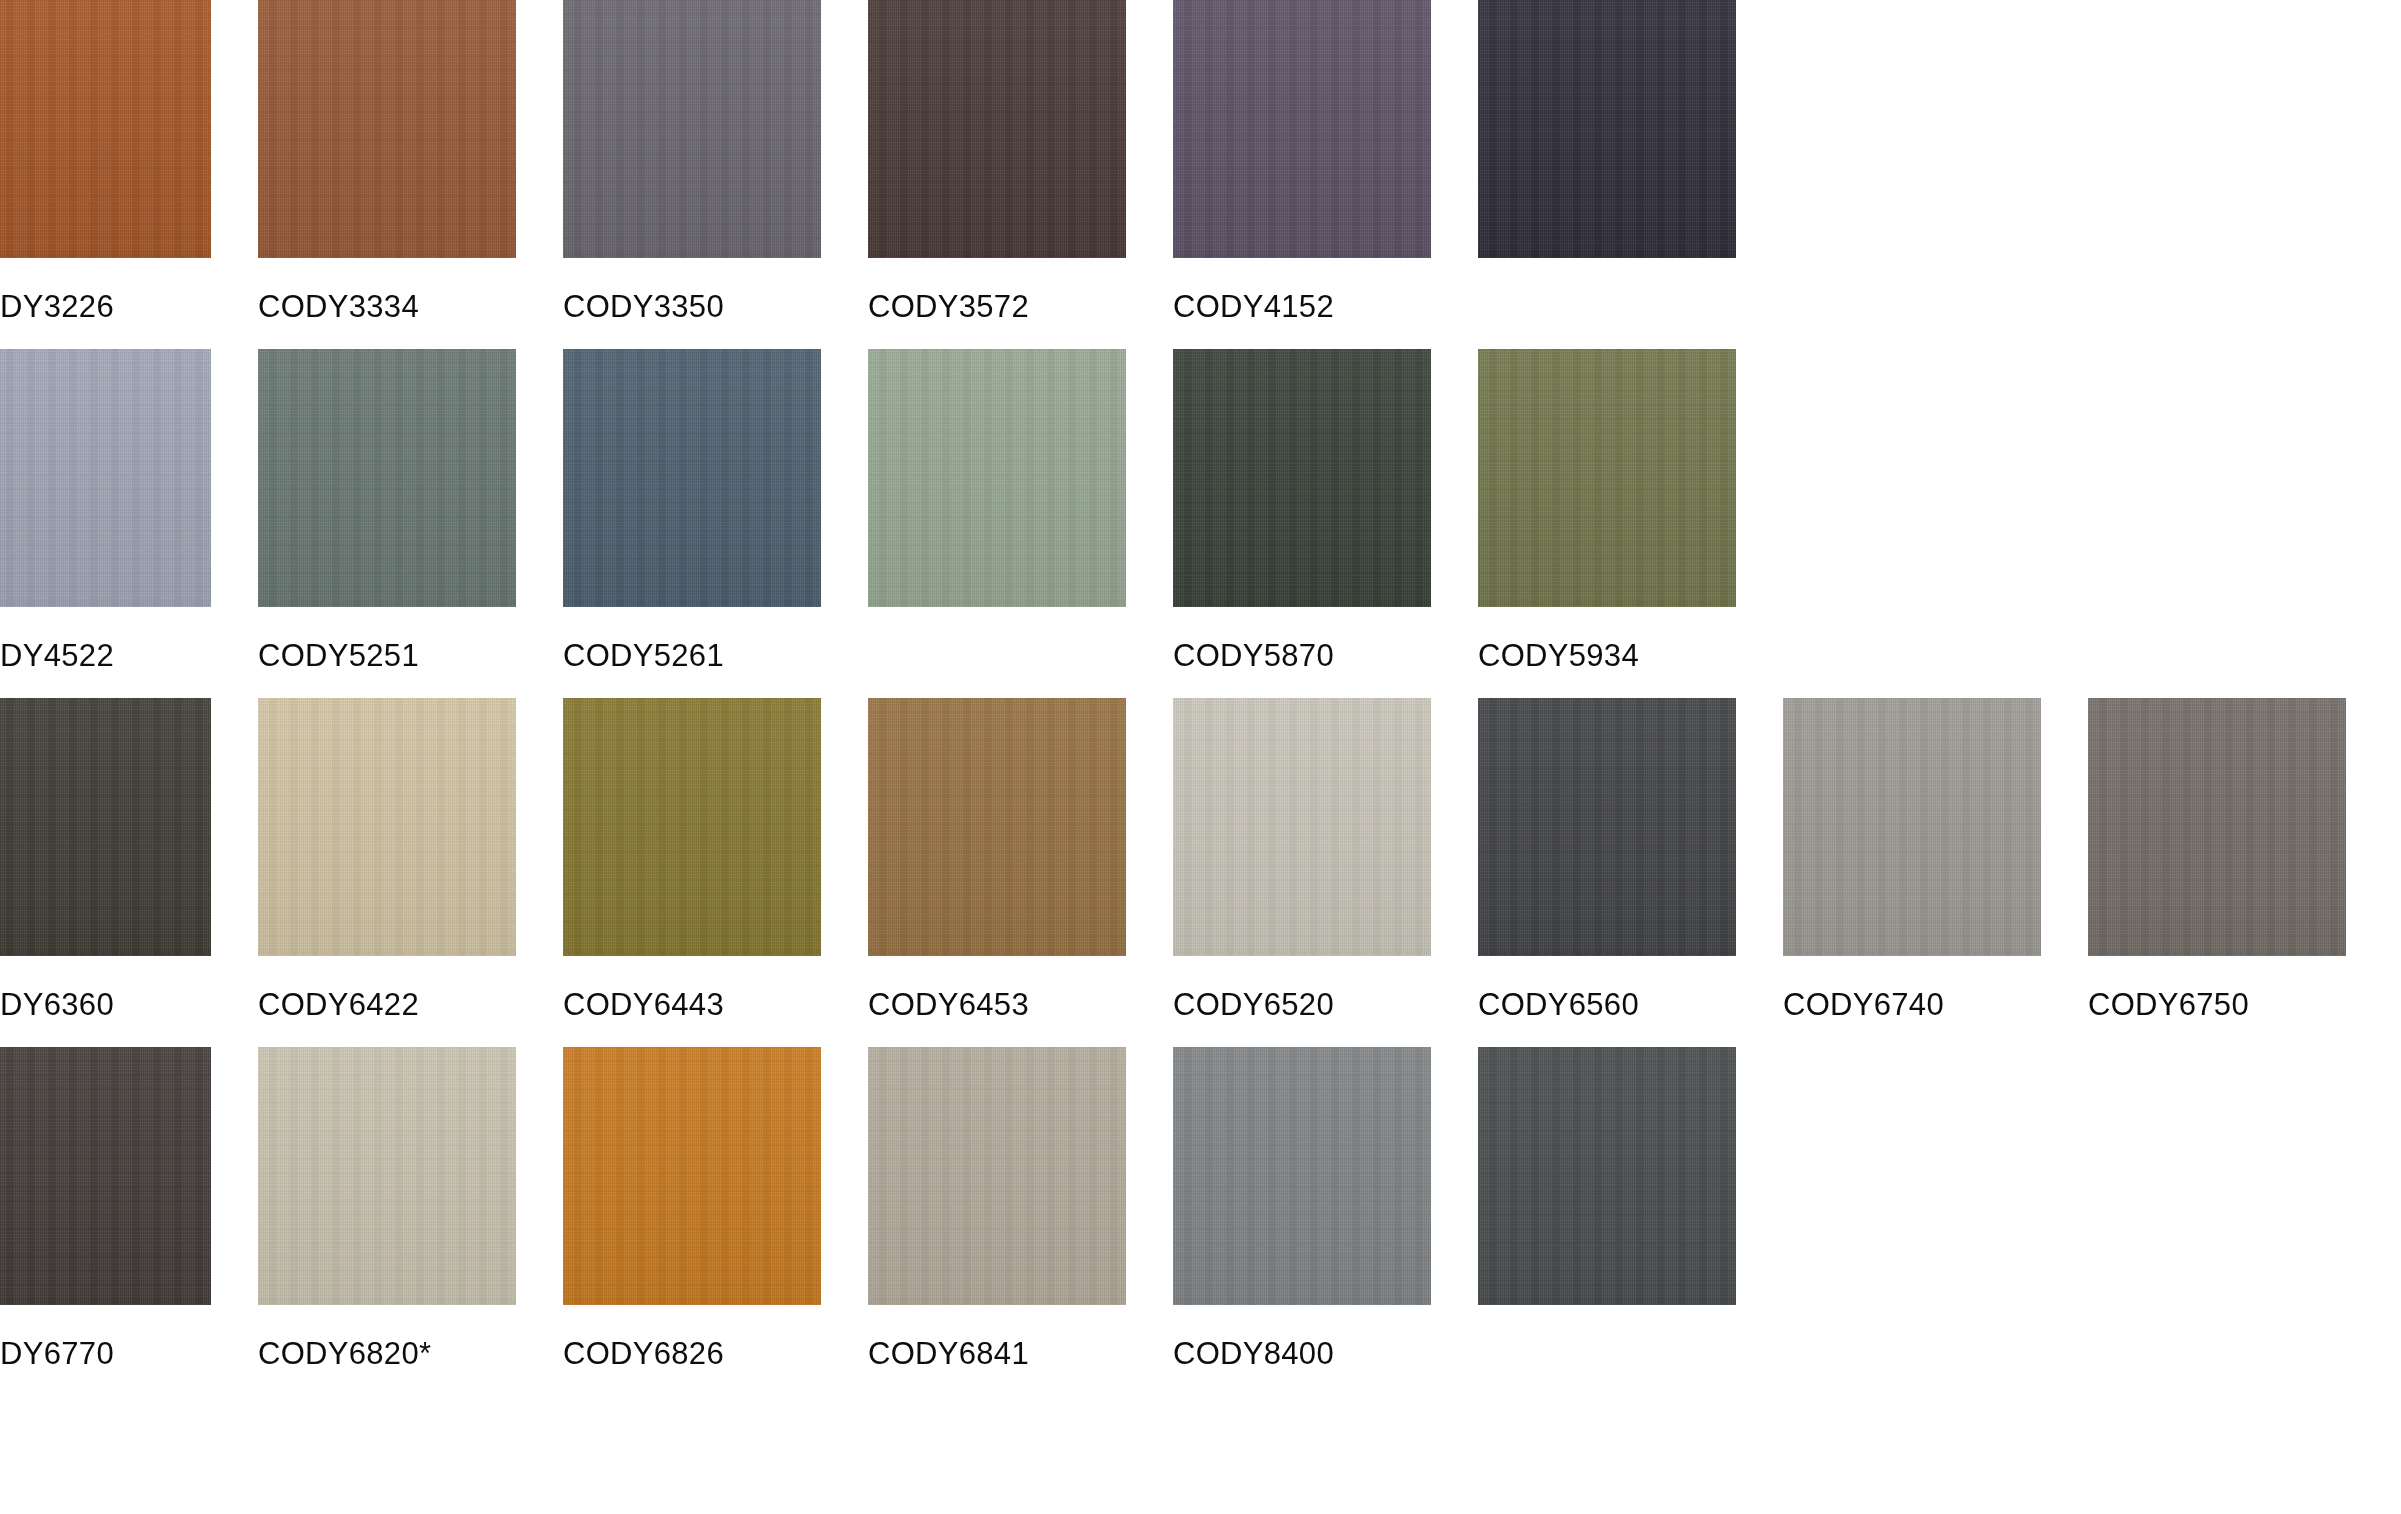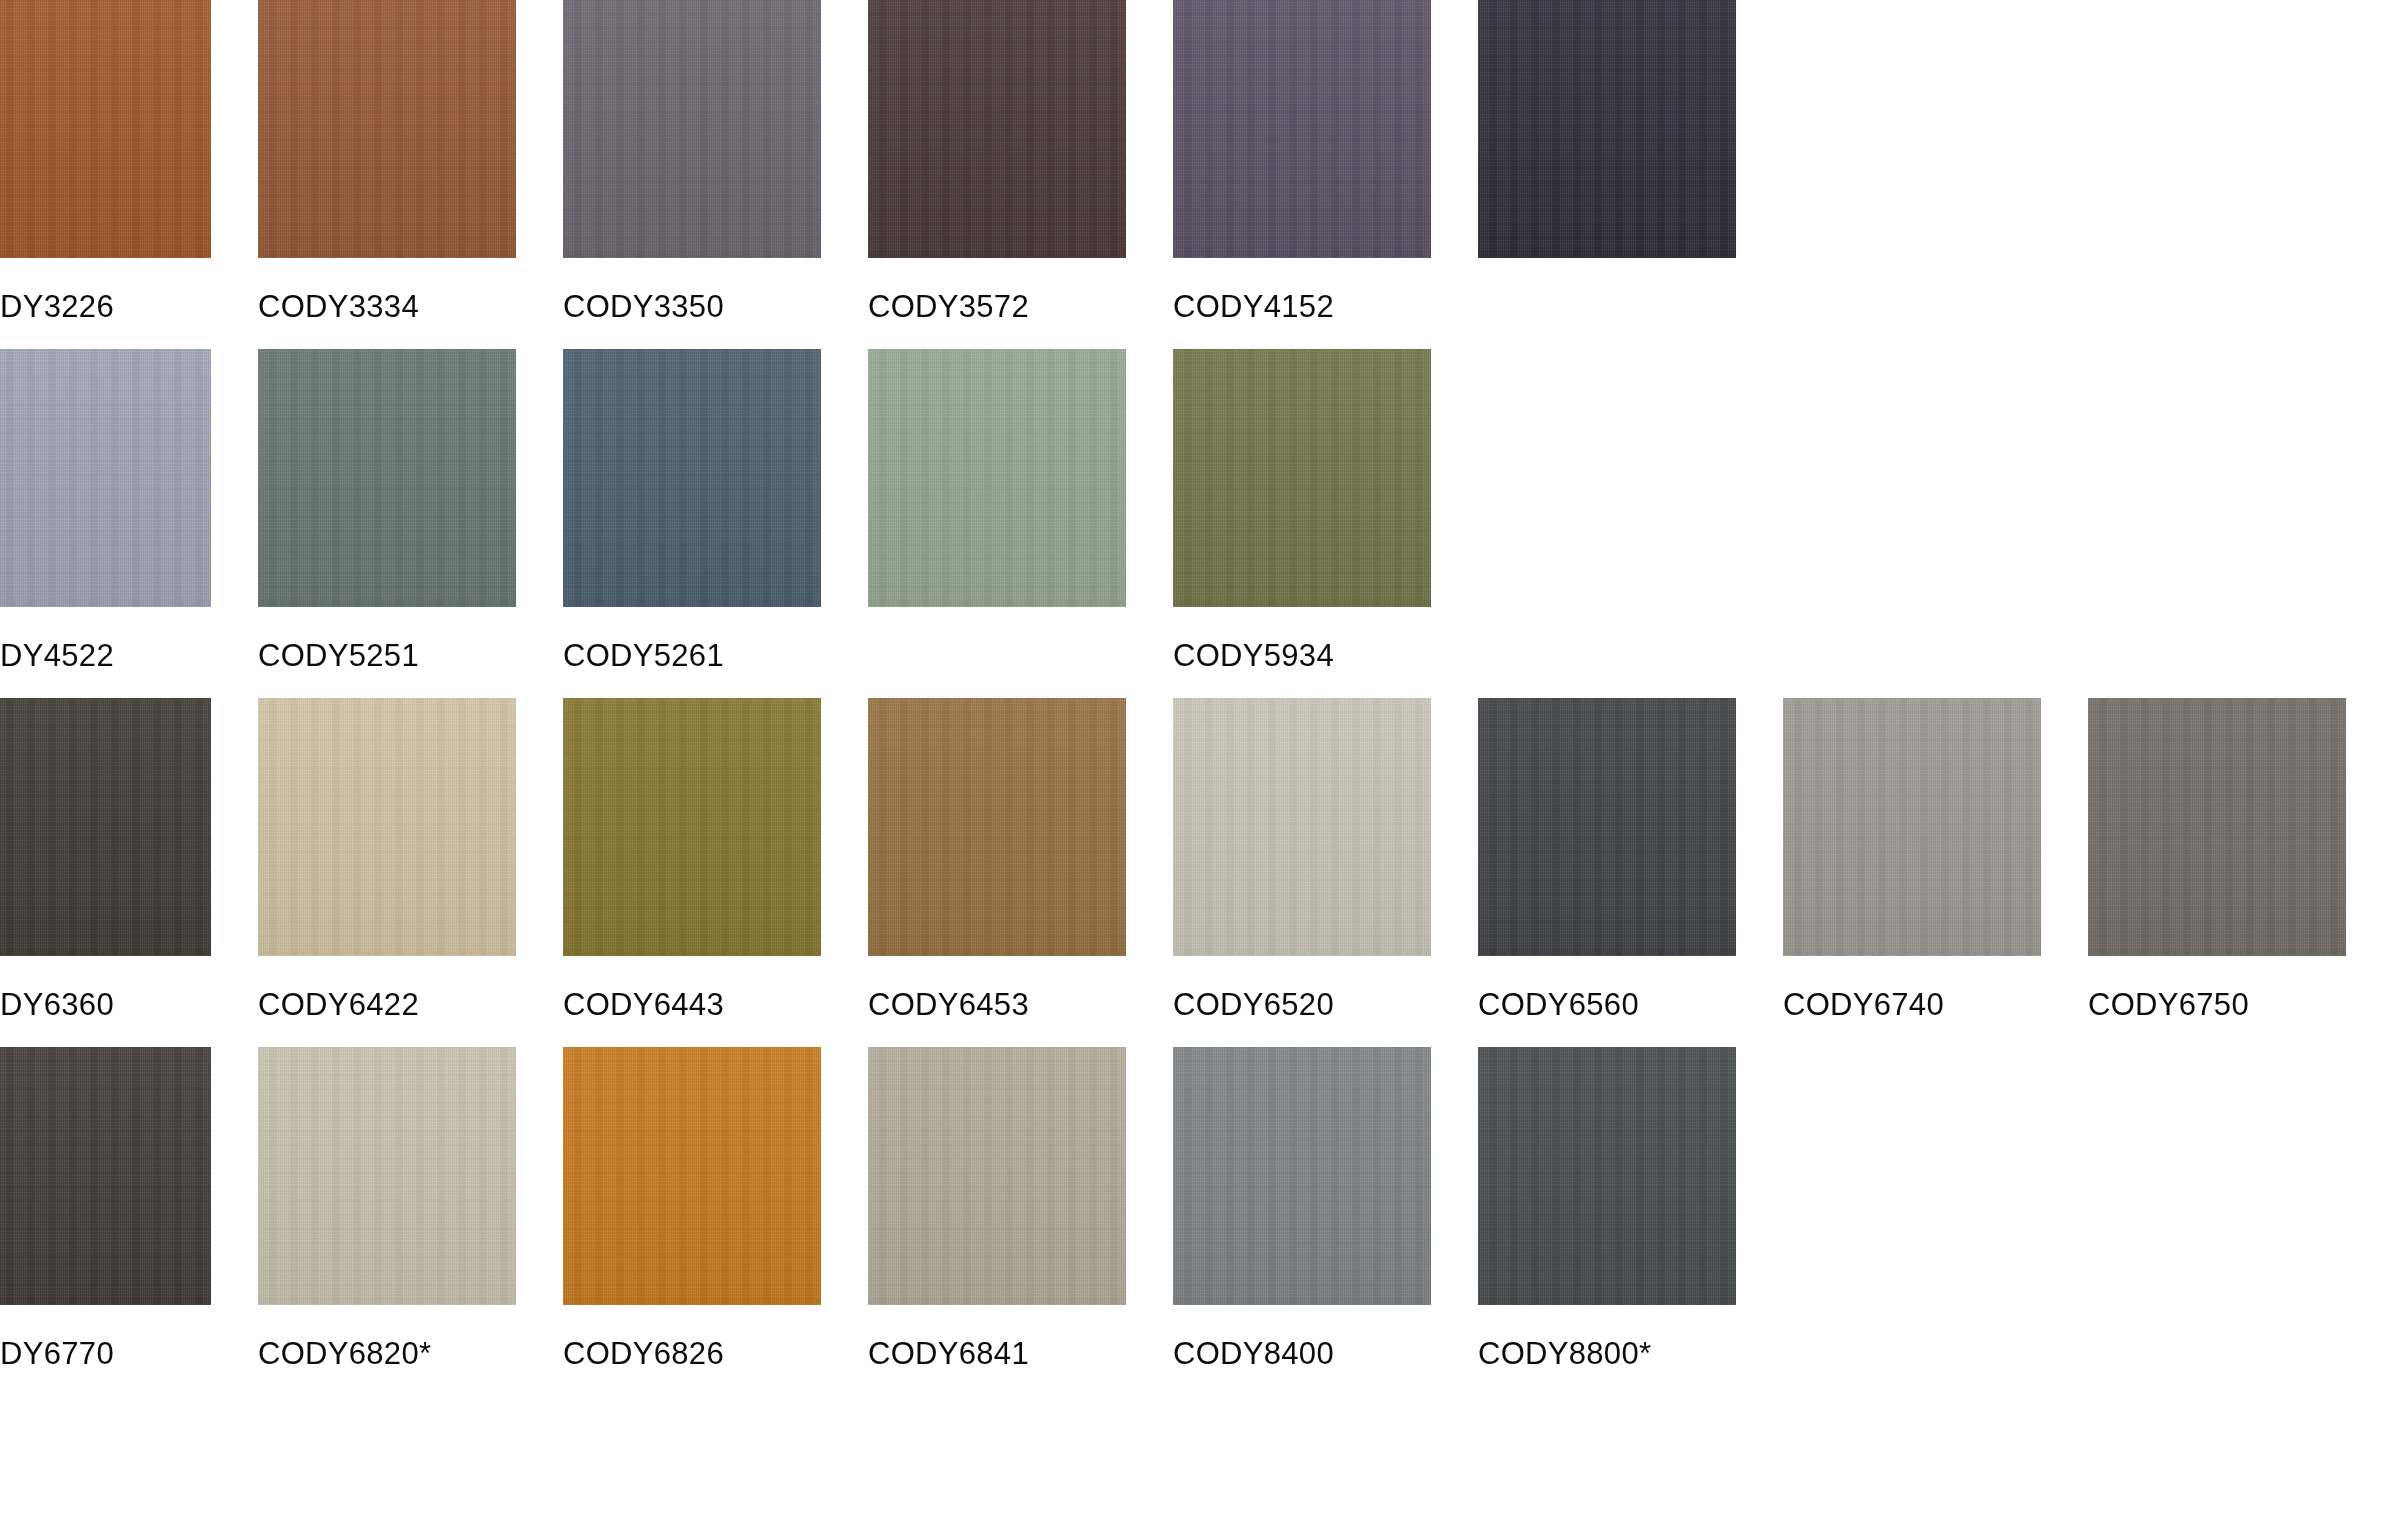--- a/index.html
+++ b/index.html
@@ -128,20 +128,24 @@
       <div class="swatch-label">CODY5251</div>
     </div>
     <div class="swatch-cell">
       <div class="swatch-chip" style="background-color: rgb(79, 98, 114);"></div>
       <div class="swatch-label">CODY5261</div>
     </div>
     <div class="swatch-cell">
       <div class="swatch-chip" style="background-color: rgb(154, 171, 150);"></div>
     </div>
     <div class="swatch-cell">
+      <div class="swatch-chip" style="background-color: rgb(60, 68, 60);"></div>
+      <div class="swatch-label">CODY5870</div>
+    </div>
+    <div class="swatch-cell">
       <div class="swatch-chip" style="background-color: rgb(118, 122, 78);"></div>
       <div class="swatch-label">CODY5934</div>
     </div>
   </div>
 
   <div class="swatch-row">
     <div class="swatch-cell">
       <div class="swatch-chip" style="background-color: rgb(67, 63, 56);"></div>
       <div class="swatch-label">CODY6360</div>
     </div>
@@ -191,21 +195,20 @@
     <div class="swatch-cell">
       <div class="swatch-chip" style="background-color: rgb(184, 174, 160);"></div>
       <div class="swatch-label">CODY6841</div>
     </div>
     <div class="swatch-cell">
       <div class="swatch-chip" style="background-color: rgb(132, 135, 137);"></div>
       <div class="swatch-label">CODY8400</div>
     </div>
     <div class="swatch-cell">
       <div class="swatch-chip" style="background-color: rgb(75, 79, 81);"></div>
-      <div class="swatch-label">CODY8800*</div>
     </div>
     <div class="swatch-cell spacer-cell">
       <div class="swatch-chip"></div>
       <div class="swatch-label"></div>
     </div>
     <div class="swatch-cell spacer-cell">
       <div class="swatch-chip"></div>
       <div class="swatch-label"></div>
     </div>
   </div>

